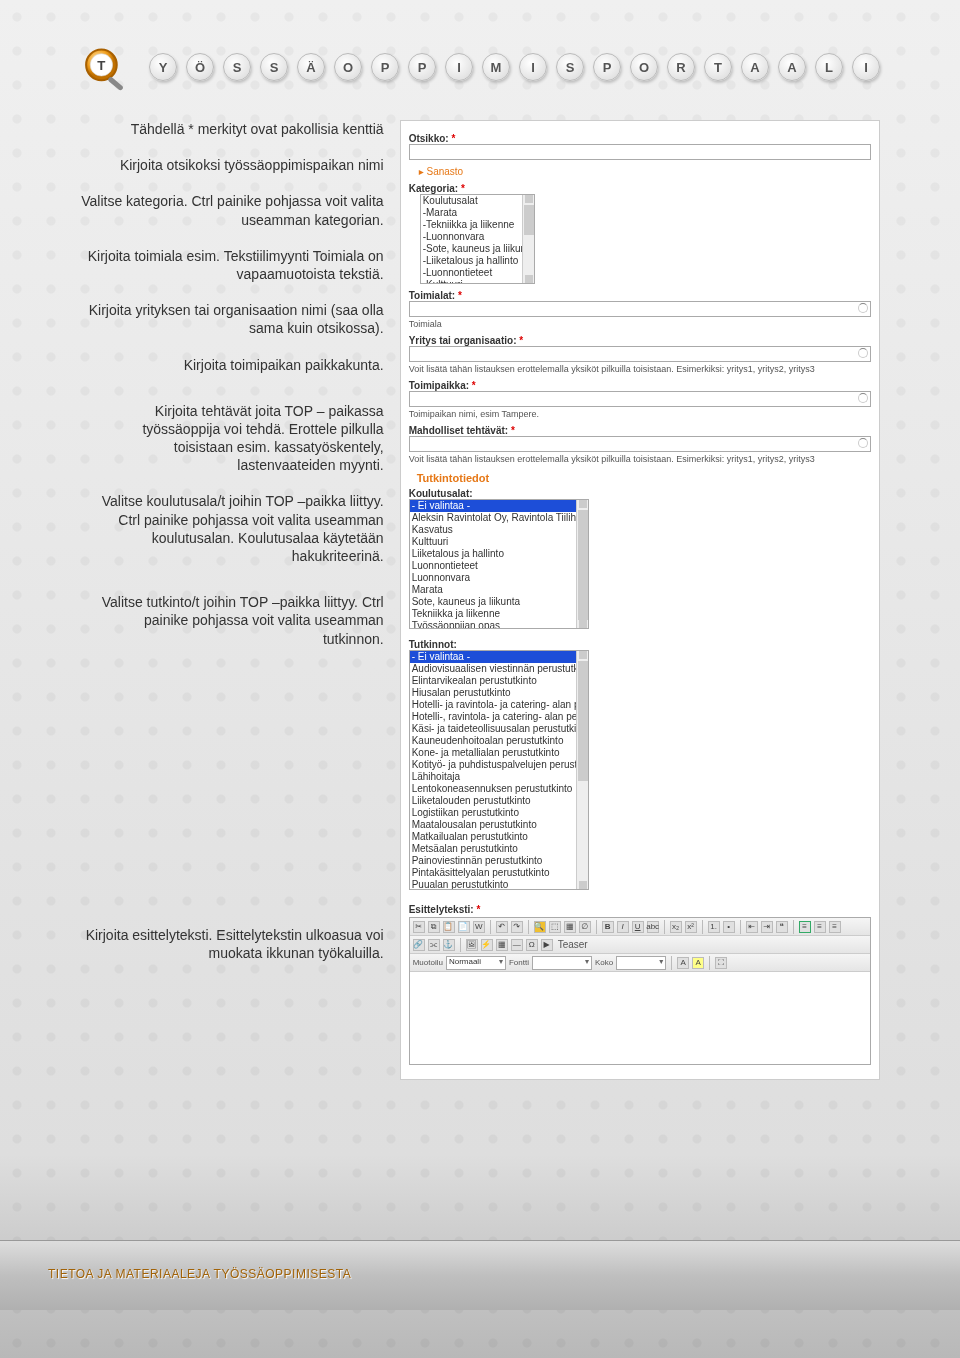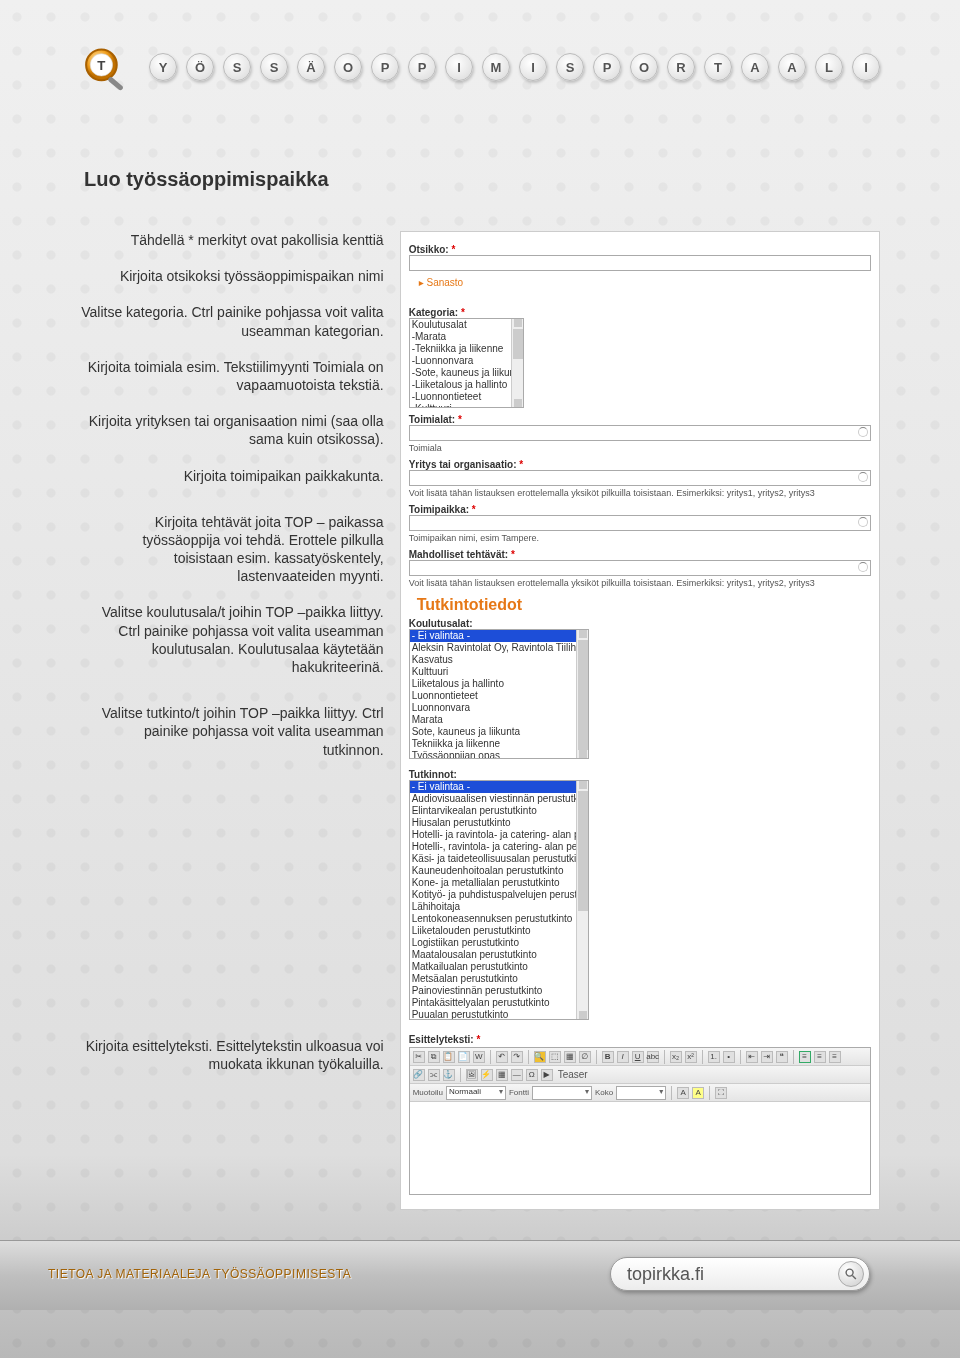--- a/index.html
+++ b/index.html
@@ -87,21 +87,21 @@
     font-size: 10px;
     color: #333;
   }
   .form-title {
     font-weight: bold;
     font-size: 12px;
     margin-bottom: 8px;
   }
   .lbl { font-weight: bold; font-size: 10px; margin-top: 6px; }
   .lbl .req { color: #d00; }
-  .link-orange { color: #e67817; font-size: 10px; margin: 6px 0 13px 10px; display:inline-block;}
+  .link-orange { color: #e67817; font-size: 10px; margin: 6px 0 0 10px; display:inline-block;}
   .link-orange::before { content:"▸ "; color:#e67817; }
   .textfield {
     width: 100%;
     height: 16px;
     border: 1px solid #aaa;
     font-size: 10px;
     padding: 0 2px;
     position: relative;
   }
   .textfield .spinner {
@@ -115,21 +115,21 @@
     border-radius: 50%;
   }
   .hint { font-size: 9px; color: #555; margin-top: 2px; }
   .listbox {
     border: 1px solid #aaa;
     font-size: 10px;
     overflow: hidden;
     position: relative;
     background:#fff;
   }
-  .listbox.kategoria { width: 115px; height: 90px; }
+  .listbox.kategoria { width: 115px; height: 90px; margin-left: 11px; }
   .listbox.koulutus { width: 180px; height: 130px; }
   .listbox.tutkinnot { width: 180px; height: 240px; }
   .listbox .opt { padding: 0 2px; line-height: 12px; white-space: nowrap; }
   .listbox .sel { background: #1d4ed8; color: #fff; }
   .listbox .scrollbar {
     position: absolute;
     right: 0; top: 0; bottom: 0;
     width: 12px;
     background: #eee;
     border-left: 1px solid #ccc;
@@ -143,21 +143,21 @@
   .listbox .scrollbar::before { top:0; }
   .listbox .scrollbar::after { bottom:0; }
   .listbox .thumb {
     position:absolute;
     left:1px; width:10px;
     background:#ccc;
   }
   .section-orange {
     color: #e67817;
     font-weight: bold;
-    font-size: 16px;
+    font-size: 11px;
     margin: 8px 0 4px 8px;
   }
   .sublabel { font-weight: bold; font-size: 10px; margin-top: 4px; }
   
   .editor {
     border: 1px solid #aaa;
     margin-top: 2px;
   }
   .toolbar-row {
     border-bottom: 1px solid #ccc;
@@ -282,21 +282,20 @@
         <span>O</span>
         <span>R</span>
         <span>T</span>
         <span>A</span>
         <span>A</span>
         <span>L</span>
         <span>I</span>
     </div>
   </div>
 
-  <h1>Luo työssäoppimispaikka</h1>
 
   <div class="content">
 
     <div class="left">
       <p>Tähdellä * merkityt ovat pakollisia kenttiä</p>
       <p>Kirjoita otsikoksi työssäoppimispaikan nimi</p>
       <p>Valitse kategoria. Ctrl painike pohjassa voit valita useamman kategorian.</p>
       <p>Kirjoita toimiala esim. Tekstiilimyynti Toimiala on vapaamuotoista tekstiä.</p>
       <p>Kirjoita yrityksen tai organisaation nimi (saa olla sama kuin otsikossa).</p>
       <p>Kirjoita toimipaikan paikkakunta.</p>
@@ -472,22 +471,13 @@
         </div>
         <div class="editor-body"></div>
       </div>
     </div>
   </div>
 </div>
 
 <div class="footer-bar"></div>
 <div class="footer">
   <div class="footer-text">TIETOA JA MATERIAALEJA TYÖSSÄOPPIMISESTA</div>
-  <div class="footer-search">
-    <span class="placeholder">topirkka.fi</span>
-    <div class="search-btn">
-      <svg viewBox="0 0 20 20">
-        <circle cx="8" cy="8" r="5" fill="none" stroke="#666" stroke-width="2"></circle>
-        <line x1="12" y1="12" x2="17" y2="17" stroke="#666" stroke-width="2"></line>
-      </svg>
-    </div>
-  </div>
 </div>
 
 </body></html>

